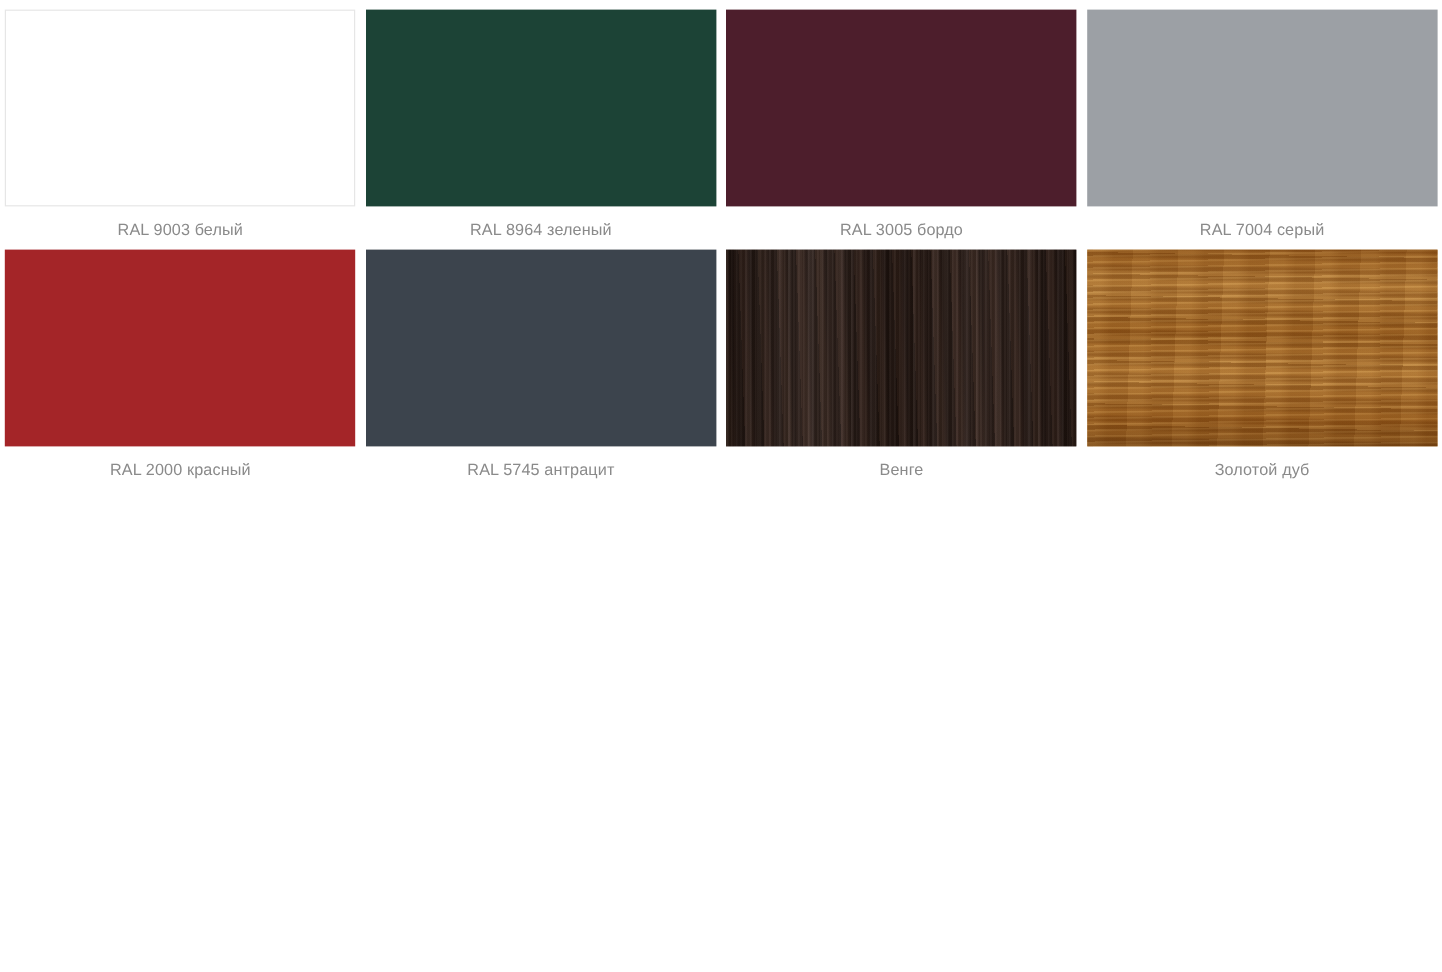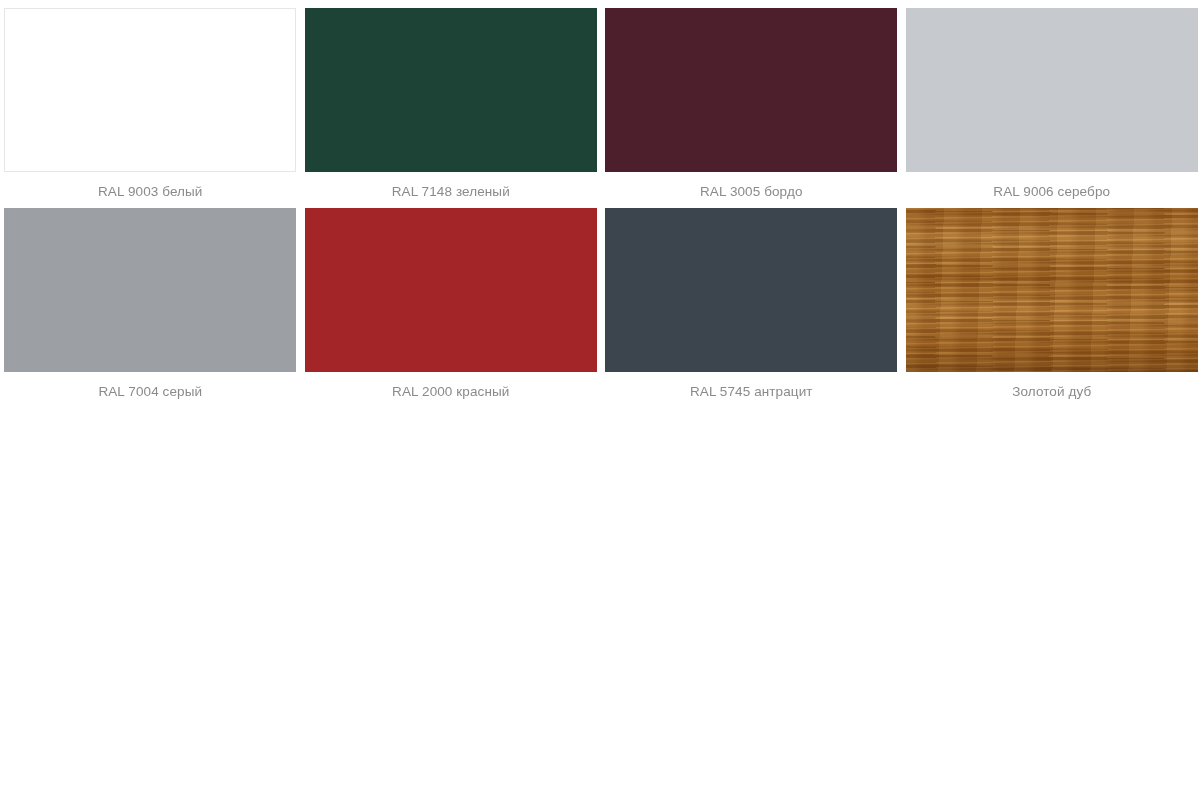--- a/index.html
+++ b/index.html
@@ -143,43 +143,47 @@
 </head>
 <body>
 
 <div id="swatch-grid">
     <div class="swatch-cell">
       <div class="swatch-chip bordered" style="background: rgb(255, 255, 255);"></div>
       <div class="swatch-label">RAL 9003 белый</div>
     </div>
     <div class="swatch-cell">
       <div class="swatch-chip" style="background: rgb(28, 67, 54);"></div>
-      <div class="swatch-label">RAL 7148 зеленый</div>
+      <div class="swatch-label">RAL 8964 зеленый</div>
     </div>
     <div class="swatch-cell">
       <div class="swatch-chip" style="background: rgb(77, 30, 44);"></div>
       <div class="swatch-label">RAL 3005 бордо</div>
-    </div>
-    <div class="swatch-cell">
-      <div class="swatch-chip" style="background: rgb(198, 202, 206);"></div>
-      <div class="swatch-label">RAL 9006 серебро</div>
     </div>
     <div class="swatch-cell">
       <div class="swatch-chip" style="background: rgb(156, 160, 165);"></div>
       <div class="swatch-label">RAL 7004 серый</div>
     </div>
     <div class="swatch-cell">
       <div class="swatch-chip" style="background: rgb(164, 37, 40);"></div>
       <div class="swatch-label">RAL 2000 красный</div>
     </div>
     <div class="swatch-cell">
       <div class="swatch-chip" style="background: rgb(60, 68, 77);"></div>
       <div class="swatch-label">RAL 5745 антрацит</div>
     </div>
     <div class="swatch-cell">
+      <div class="swatch-chip wenge" style="background: rgb(42, 26, 20);">
+        <div class="wood-grain"></div>
+        <div class="wood-grain-fine"></div>
+        <div class="wood-shade"></div>
+      </div>
+      <div class="swatch-label">Венге</div>
+    </div>
+    <div class="swatch-cell">
       <div class="swatch-chip oak" style="background: rgb(169, 105, 31);">
         <div class="wood-grain"></div>
         <div class="wood-grain-fine"></div>
         <div class="wood-shade"></div>
       </div>
       <div class="swatch-label">Золотой дуб</div>
     </div>
   </div>
 
 </body></html>

